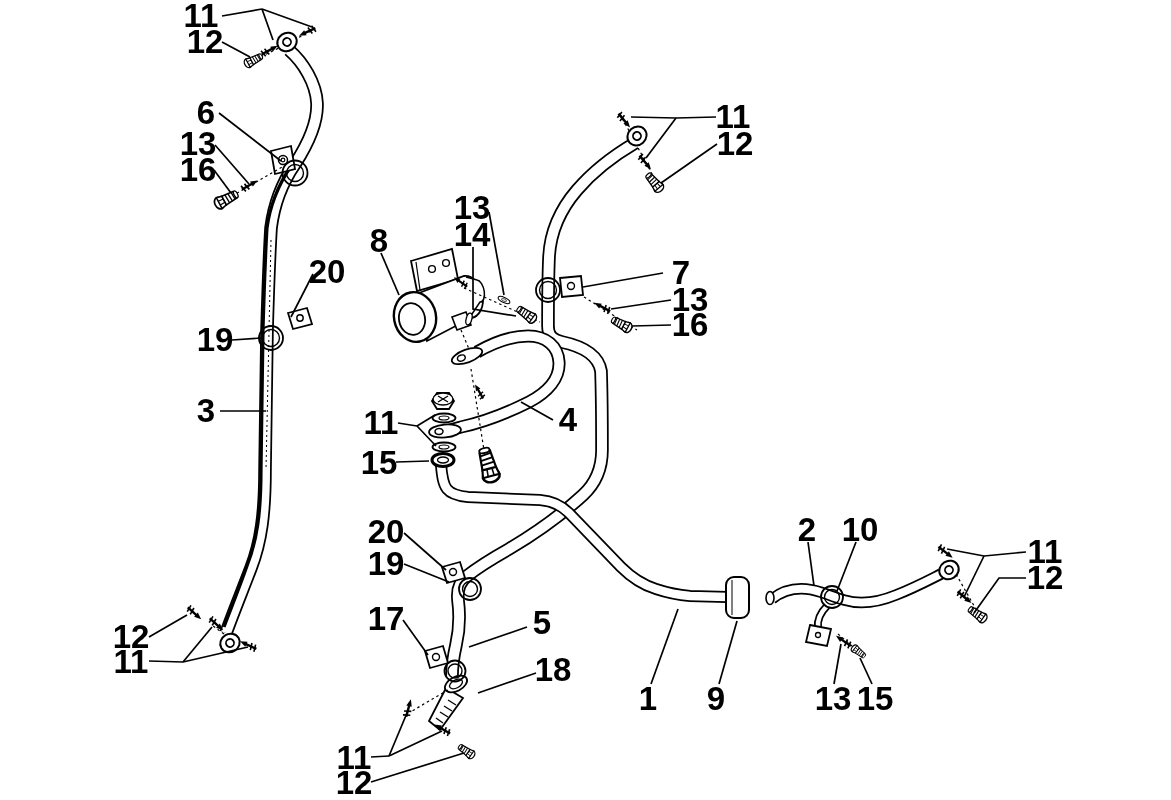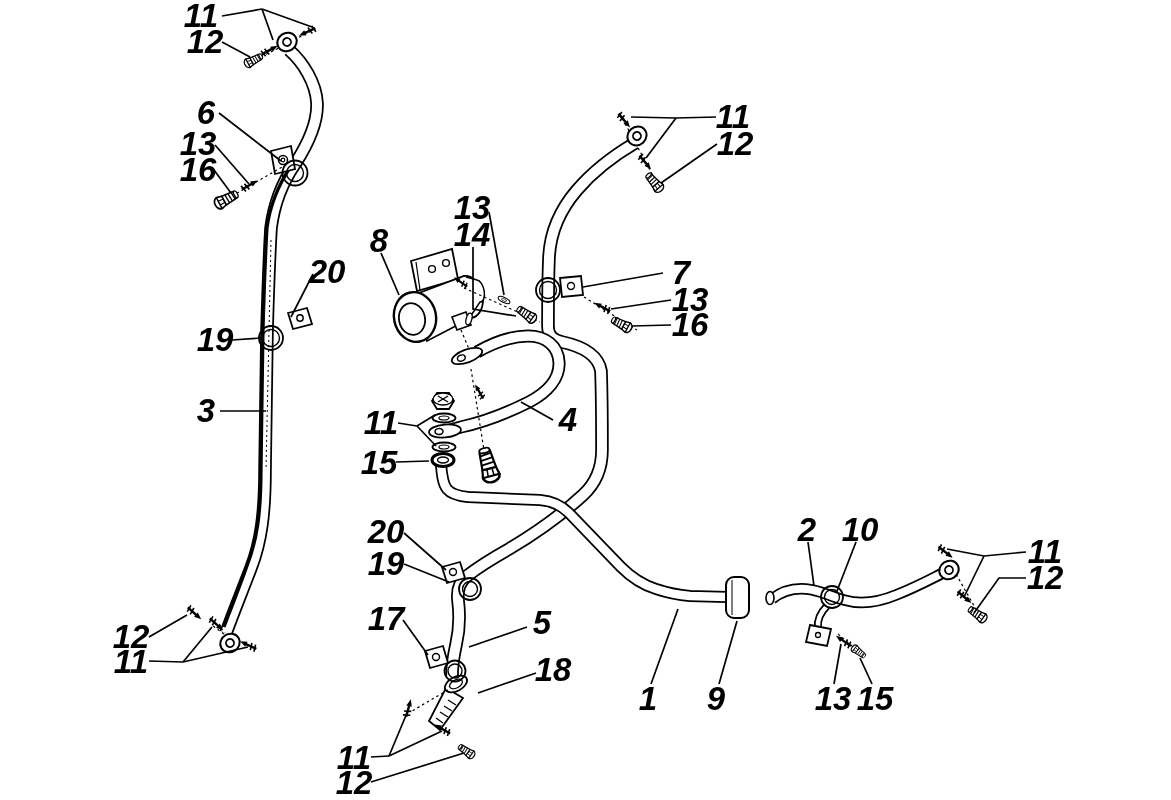--- a/index.html
+++ b/index.html
@@ -1,16 +1,16 @@
 <!DOCTYPE html>
 <html><head>
 <meta charset="utf-8">
 <style>
   html,body{margin:0;padding:0;background:#fff;}
-  #stage{width:1171px;height:800px;position:relative;background:#c2410c;overflow:hidden;font-style:italic;}
+  #stage{width:1171px;height:800px;position:relative;background:#c2410c;overflow:hidden;}
   svg text{font-family:"Liberation Sans",sans-serif;font-weight:700;}
 </style>
 </head>
 <body>
 
 <div id="stage">
 <svg id="art" width="1171" height="800" viewBox="0 0 1171 800" xmlns="http://www.w3.org/2000/svg">
   <defs>
     <g id="sym-screw">
       <line x1="-7" y1="0" x2="5" y2="0" stroke="#000" stroke-width="2.4"></line>

